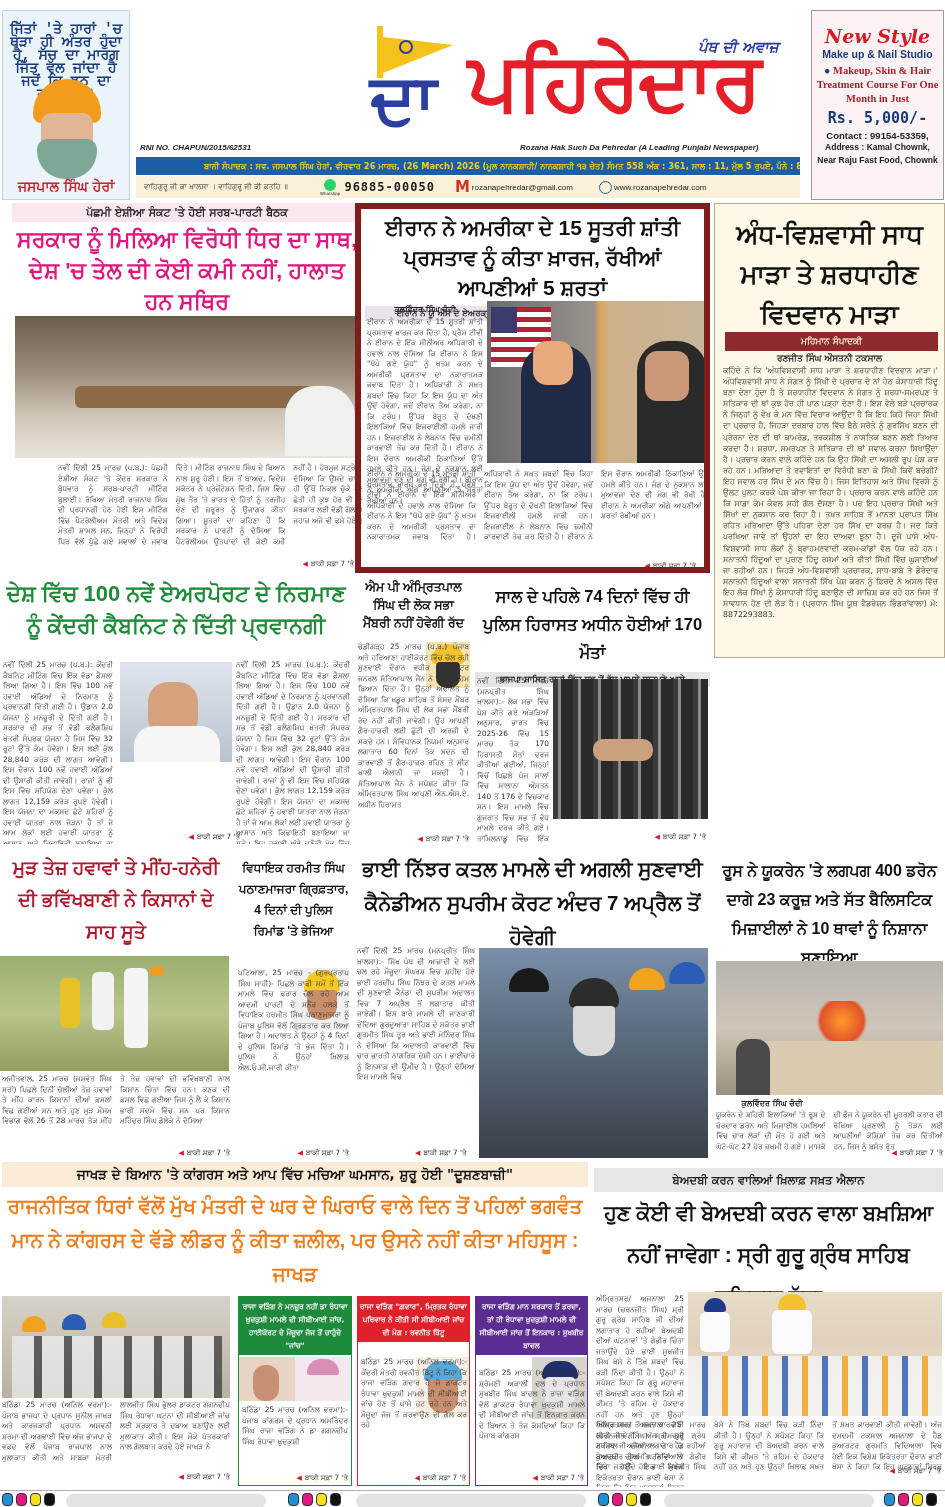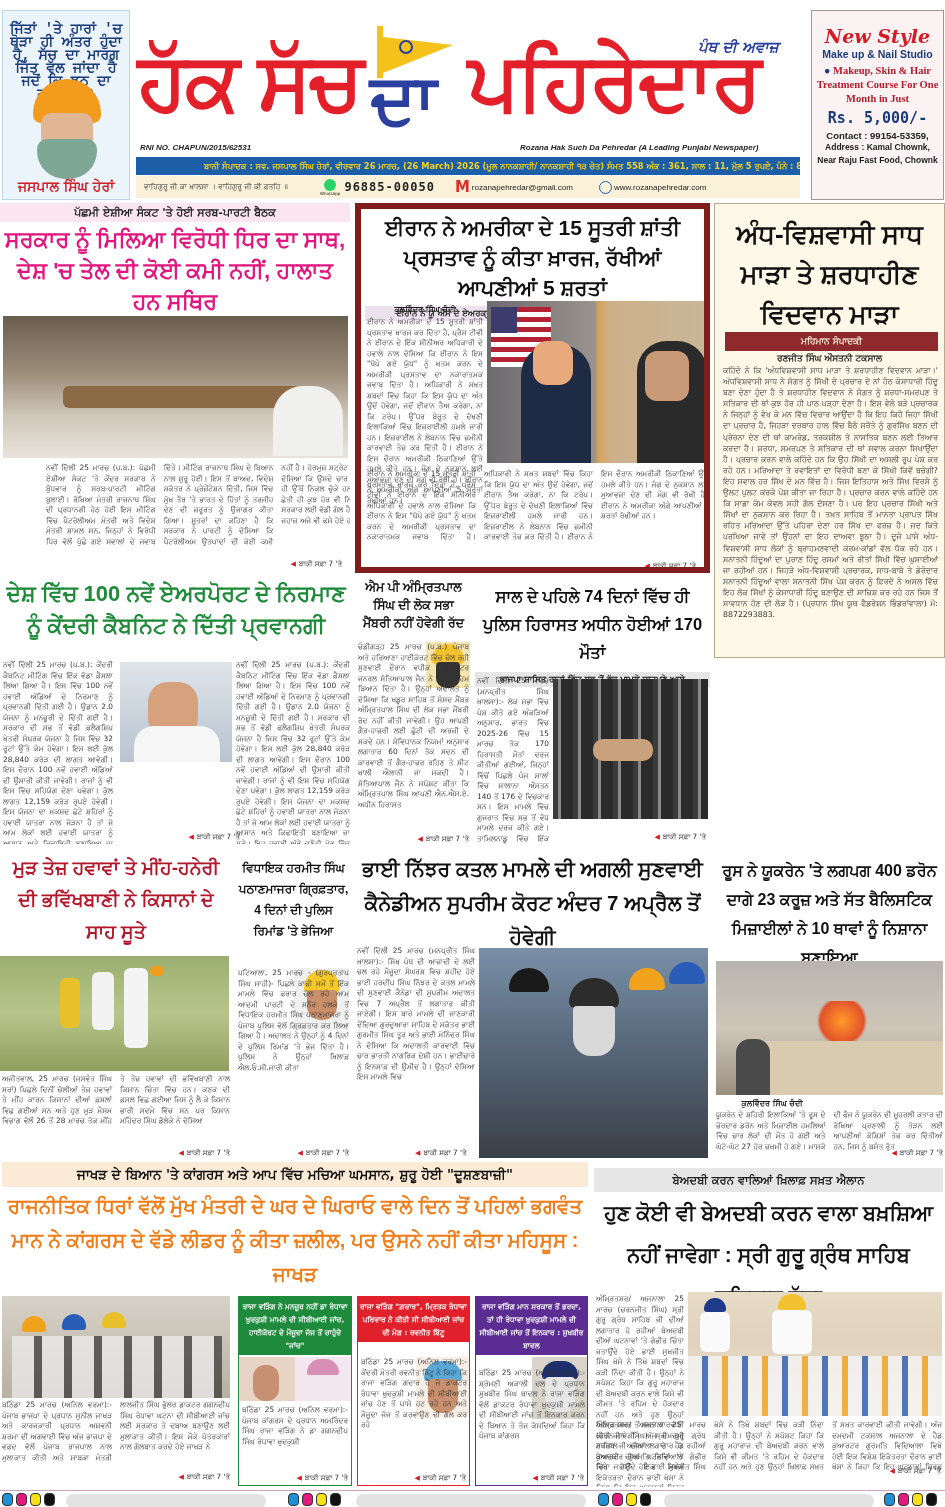--- a/index.html
+++ b/index.html
@@ -24,21 +24,20 @@
   <div style="font-size:14px;line-height:13px;font-weight:bold;color:#1a3b7a;text-align:center;padding:12px 4px 0 4px;font-family:Liberation Mono, monospace;">ਜਿੱਤਾਂ 'ਤੇ ਹਾਰਾਂ 'ਚ ਥੋੜਾ ਹੀ ਅੰਤਰ ਹੁੰਦਾ ਹੈ, ਸੱਚ ਦਾ ਮਾਰਗ ਜਿੱਤ ਵੱਲ ਜਾਂਦਾ ਹੈ ਜਦੋਂ ਕਿ ਝੂਠ ਦਾ ਹਾਰ ਵੱਲ।</div>
   <div style="position:absolute;left:20px;top:68px;width:88px;height:106px;">
     <div style="position:absolute;left:10px;top:0;width:68px;height:44px;background:#f39b1c;border-radius:34px 34px 8px 8px;"></div>
     <div style="position:absolute;left:18px;top:34px;width:52px;height:40px;background:#e0b695;border-radius:10px;"></div>
     <div style="position:absolute;left:14px;top:60px;width:60px;height:40px;background:#7fa796;border-radius:10px 10px 28px 28px;"></div>
   </div>
   <div style="position:absolute;left:0;right:0;bottom:4px;text-align:center;font-weight:bold;font-size:14px;color:#d1202a;">ਜਸਪਾਲ ਸਿੰਘ ਹੇਰਾਂ</div>
 </div>
 
 <div class="abs" style="left:138px;top:14px;width:650px;height:130px;">
-  <span style="position:absolute;left:0;top:18px;font-family:'Liberation Sans',sans-serif;font-weight:bold;font-size:80px;line-height:100px;color:#e3202a;letter-spacing:-2px;">ਹੱਕ ਸੱਚ</span>
   <div style="position:absolute;left:237px;top:12px;width:80px;height:60px;">
     <div style="position:absolute;left:2px;top:0;width:6px;height:52px;background:#f4c21a;"></div>
     <div style="position:absolute;left:8px;top:6px;width:0;height:0;border-top:18px solid transparent;border-bottom:18px solid transparent;border-left:70px solid #f4c21a;transform:skewY(-8deg);"></div>
     <div style="position:absolute;left:24px;top:14px;width:14px;height:14px;border:2px solid #2a3f9e;border-radius:50%;"></div>
   </div>
   <span style="position:absolute;left:232px;top:40px;font-family:'Liberation Sans',sans-serif;font-weight:bold;font-size:70px;line-height:90px;color:#2a3f9e;">ਦਾ</span>
   <span style="position:absolute;left:330px;top:18px;font-family:'Liberation Sans',sans-serif;font-weight:bold;font-size:80px;line-height:100px;color:#e3202a;letter-spacing:-2px;">ਪਹਿਰੇਦਾਰ</span>
   <span style="position:absolute;left:560px;top:24px;font-style:italic;font-weight:bold;font-size:15px;color:#2a3f9e;">ਪੰਥ ਦੀ ਅਵਾਜ਼</span>
 </div>
 
@@ -65,21 +64,21 @@
   <div style="font-family:'DejaVu Serif',serif;font-style:italic;font-weight:bold;font-size:19px;color:#d41b25;margin-top:14px;">New Style</div>
   <div style="font-family:'Liberation Sans',sans-serif;font-weight:bold;font-size:10.5px;color:#1a3b7a;margin-top:1px;">Make up &amp; Nail Studio</div>
   <div style="font-family:'Liberation Serif',serif;font-weight:bold;font-size:10.5px;color:#b01c2b;line-height:14px;margin:4px 4px 0;">
     <span style="color:#1a3b7a;">●</span> <span>Makeup, Skin &amp; Hair Treatment Course For One Month in Just</span>
   </div>
   <div style="font-family:'DejaVu Sans Mono',monospace;font-weight:bold;font-size:15px;color:#1a3b7a;margin-top:3px;">Rs. 5,000/-</div>
   <div style="font-family:'Liberation Sans',sans-serif;font-weight:bold;font-size:9.5px;color:#222;margin-top:3px;">Contact : 99154-53359,</div>
   <div style="font-family:'Liberation Sans',sans-serif;font-weight:bold;font-size:8.5px;color:#222;line-height:13px;padding:0 3px;">Address : Kamal Chownk, Near Raju Fast Food, Chownk</div>
 </div>
 
-<div class="box" style="left:0;top:203px;width:350px;height:370px;">
+<div class="box" style="left:12px;top:203px;width:350px;height:370px;">
   <div class="kicker" style="background:#fbe5ef;font-size:11px;color:#222;padding:3px 0;">ਪੱਛਮੀ ਏਸ਼ੀਆ ਸੰਕਟ 'ਤੇ ਹੋਈ ਸਰਬ-ਪਾਰਟੀ ਬੈਠਕ</div>
   <div class="hl" style="font-size:22.5px;line-height:31px;color:#e0177e;padding:2px 3px;">ਸਰਕਾਰ ਨੂੰ ਮਿਲਿਆ ਵਿਰੋਧੀ ਧਿਰ ਦਾ ਸਾਥ, ਦੇਸ਼ 'ਚ ਤੇਲ ਦੀ ਕੋਈ ਕਮੀ ਨਹੀਂ, ਹਾਲਾਤ ਹਨ ਸਥਿਰ</div>
   <div class="photo" style="left:3px;top:113px;width:345px;height:142px;background:linear-gradient(180deg,#6a5e4f 0%,#9c8d7a 40%,#cfc6b8 70%,#e9e4dc 100%);">
     <div style="position:absolute;left:60px;top:70px;width:240px;height:22px;background:#8b6a45;border-radius:6px;"></div>
     <div style="position:absolute;left:270px;top:70px;width:70px;height:70px;background:#f0f0ee;border-radius:30px 30px 0 0;"></div>
   </div>
   <div class="body-text cols3" style="position:absolute;left:3px;top:260px;width:345px;height:96px;margin-left:43px;">
     <span>ਨਵੀਂ ਦਿੱਲੀ 25 ਮਾਰਚ (ਪ.ਬ.): ਪੱਛਮੀ ਏਸ਼ੀਆ ਸੰਕਟ 'ਤੇ ਕੇਂਦਰ ਸਰਕਾਰ ਨੇ ਬੁੱਧਵਾਰ ਨੂੰ ਸਰਬ-ਪਾਰਟੀ ਮੀਟਿੰਗ ਬੁਲਾਈ। ਰੱਖਿਆ ਮੰਤਰੀ ਰਾਜਨਾਥ ਸਿੰਘ ਦੀ ਪ੍ਰਧਾਨਗੀ ਹੇਠ ਹੋਈ ਇਸ ਮੀਟਿੰਗ ਵਿੱਚ ਪੈਟਰੋਲੀਅਮ ਮੰਤਰੀ ਅਤੇ ਵਿਦੇਸ਼ ਮੰਤਰੀ ਸ਼ਾਮਲ ਸਨ, ਜਿਨ੍ਹਾਂ ਨੇ ਵਿਰੋਧੀ ਧਿਰ ਵੱਲੋਂ ਪੁੱਛੇ ਗਏ ਸਵਾਲਾਂ ਦੇ ਜਵਾਬ ਦਿੱਤੇ। ਮੀਟਿੰਗ ਰਾਜਨਾਥ ਸਿੰਘ ਦੇ ਬਿਆਨ ਨਾਲ ਸ਼ੁਰੂ ਹੋਈ। ਇਸ ਤੋਂ ਬਾਅਦ, ਵਿਦੇਸ਼ ਸਕੱਤਰ ਨੇ ਪ੍ਰੇਜ਼ੇਂਟੇਸ਼ਨ ਦਿੱਤੀ, ਜਿਸ ਵਿੱਚ ਮੁੱਖ ਤੌਰ 'ਤੇ ਭਾਰਤ ਦੇ ਹਿੱਤਾਂ ਨੂੰ ਤਰਜੀਹ ਦੇਣ ਦੀ ਜ਼ਰੂਰਤ ਨੂੰ ਉਜਾਗਰ ਕੀਤਾ ਗਿਆ। ਸੂਤਰਾਂ ਦਾ ਕਹਿਣਾ ਹੈ ਕਿ ਸਰਕਾਰ ਨੇ ਪਾਰਟੀ ਨੂੰ ਦੱਸਿਆ ਕਿ ਪੈਟਰੋਲੀਅਮ ਉਤਪਾਦਾਂ ਦੀ ਕੋਈ ਕਮੀ ਨਹੀਂ ਹੈ। ਹੋਰਮੁਜ਼ ਸਟ੍ਰੇਟ 'ਤੇ, ਸਰਕਾਰ ਨੇ ਦੱਸਿਆ ਕਿ ਉਸਦੇ ਚਾਰ ਜਹਾਜ਼ ਪਹਿਲਾਂ ਹੀ ਉੱਥੋਂ ਨਿਕਲ ਚੁੱਕੇ ਹਨ, ਕੁਝ ਹੋਰ ਵੀ ਛੇਤੀ ਹੀ ਕੁਝ ਹੋਰ ਵੀ ਨਿਕਲਣਗੇ। ਇਹ ਸਰਕਾਰ ਲਈ ਵੱਡੀ ਗੱਲ ਹੈ। ਕਈ ਦੇਸ਼ਾਂ ਦੇ ਜਹਾਜ਼ ਅਜੇ ਵੀ ਫਸੇ ਹੋਏ ਹਨ। ਹਾਲਾਤ</span>
   </div>
   <span class="more" style="position:absolute;right:8px;top:356px;">ਬਾਕੀ ਸਫ਼ਾ 7 'ਤੇ</span>

